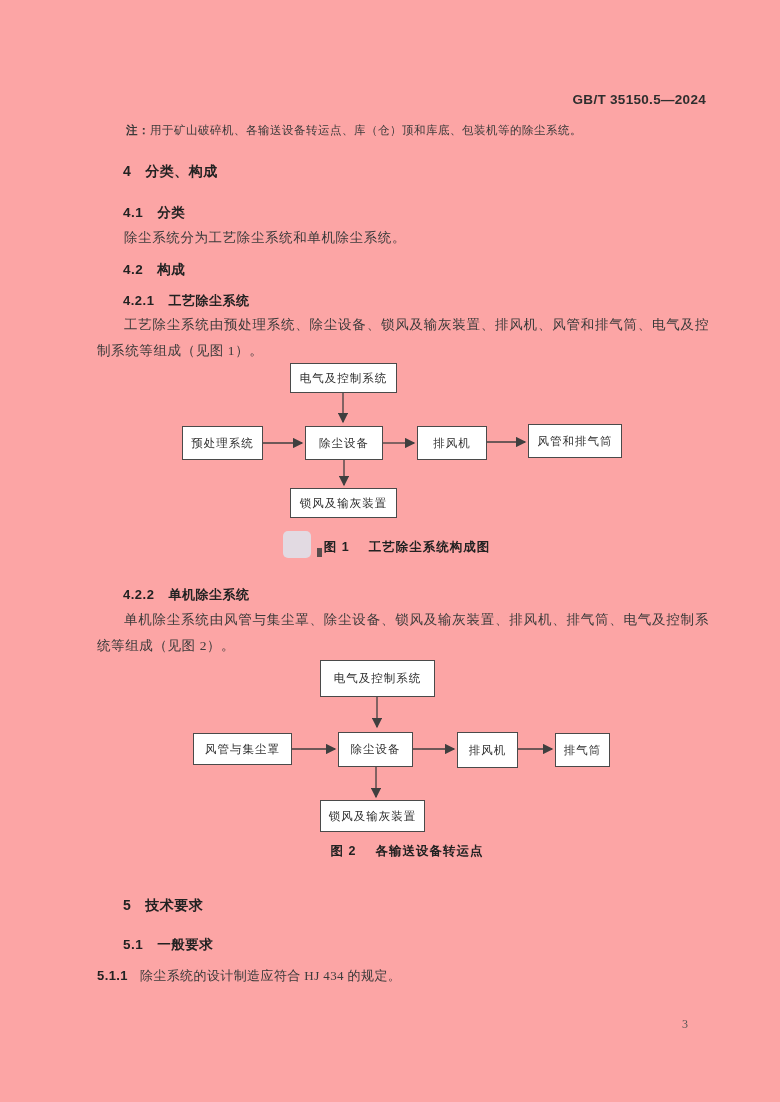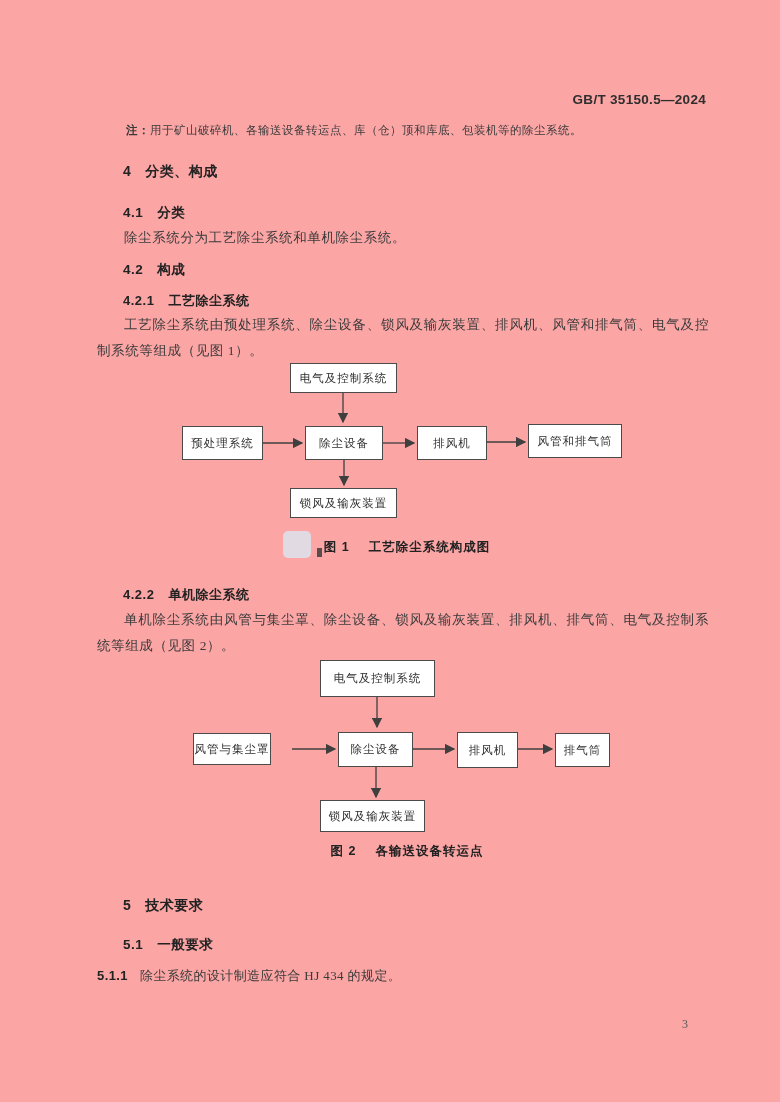--- a/index.html
+++ b/index.html
@@ -152,21 +152,21 @@
           <path d="M0,0 L8,4 L0,8 z" fill="#3f3f3f"></path>
         </marker>
       </defs>
       <line x1="227" y1="42" x2="227" y2="72" stroke="#3f3f3f" stroke-width="1.3" marker-end="url(#ah2)"></line>
       <line x1="142" y1="94" x2="185" y2="94" stroke="#3f3f3f" stroke-width="1.3" marker-end="url(#ah2)"></line>
       <line x1="263" y1="94" x2="304" y2="94" stroke="#3f3f3f" stroke-width="1.3" marker-end="url(#ah2)"></line>
       <line x1="368" y1="94" x2="402" y2="94" stroke="#3f3f3f" stroke-width="1.3" marker-end="url(#ah2)"></line>
       <line x1="226" y1="112" x2="226" y2="142" stroke="#3f3f3f" stroke-width="1.3" marker-end="url(#ah2)"></line>
     </svg>
     <div class="dbox" style="left:170px;top:5px;width:115px;height:37px;">电气及控制系统</div>
-    <div class="dbox" style="left:43px;top:78px;width:78px;height:32px;">风管与集尘罩</div>
+    <div class="dbox" style="left:43px;top:78px;width:99px;height:32px;">风管与集尘罩</div>
     <div class="dbox" style="left:188px;top:77px;width:75px;height:35px;">除尘设备</div>
     <div class="dbox" style="left:307px;top:77px;width:61px;height:36px;">排风机</div>
     <div class="dbox" style="left:405px;top:78px;width:55px;height:34px;">排气筒</div>
     <div class="dbox" style="left:170px;top:145px;width:105px;height:32px;">锁风及输灰装置</div>
   </div>
 
   <div class="abs fig-caption" style="top:843px;">
     <span class="cap-label">图 2</span><span>各输送设备转运点</span>
   </div>
 

